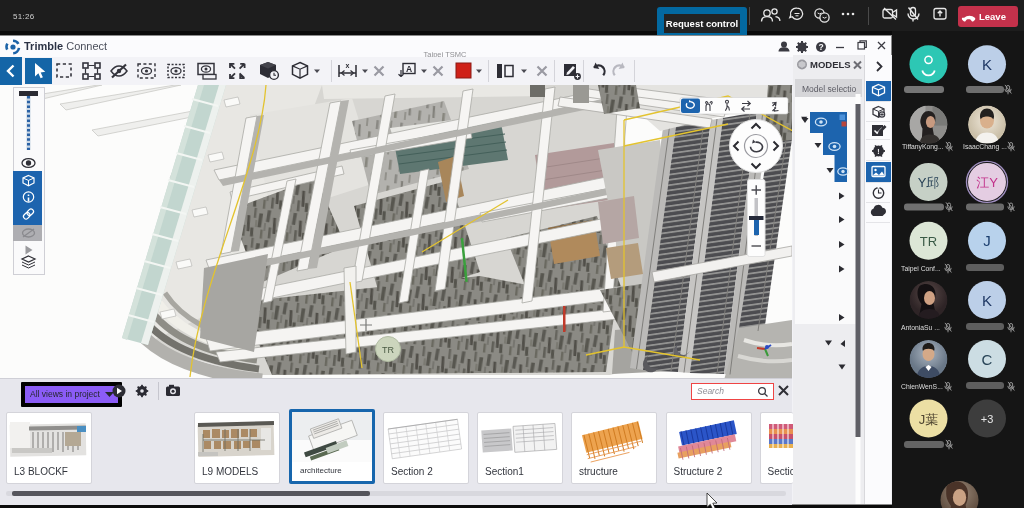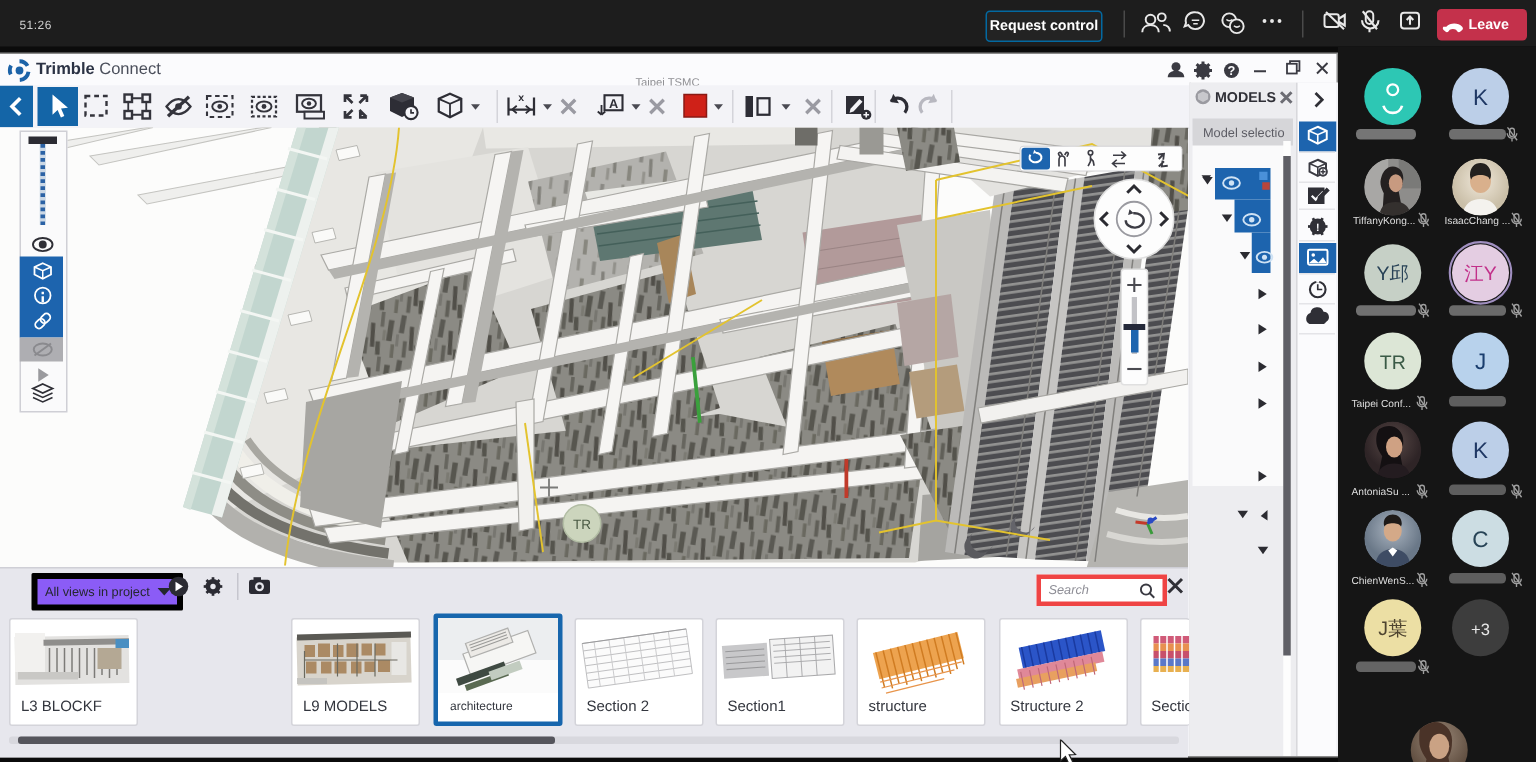--- a/index.html
+++ b/index.html
@@ -2,21 +2,21 @@
 <html><head>
 <meta charset="utf-8">
 <style>
   html,body{margin:0;padding:0;}
   body{width:1024px;height:508px;overflow:hidden;background:#0b0b0b;
        font-family:"Liberation Sans",sans-serif;position:relative;}
   .abs{position:absolute;}
   
   #topbar{left:0;top:0;width:1024px;height:31px;background:#1d1d1d;}
   #timer{left:13px;top:12px;color:#cfcfcf;font-size:8px;letter-spacing:.3px;}
-  #reqctl{left:657px;top:7px;width:76px;height:19px;border:1px solid #0369a1;border-radius:3px;
+  #reqctl{left:657px;top:7px;width:76px;height:19px;border:7px solid #0369a1;border-radius:3px;
           color:#fff;font-size:9.5px;font-weight:bold;text-align:center;line-height:19px;background:#232323;}
   .tsep{top:7px;width:1px;height:18px;background:#4a4a4a;}
   #leave{left:958px;top:6px;width:60px;height:21px;background:#c4314b;border-radius:3px;color:#fff;
          font-size:9.5px;font-weight:bold;}
   
   #appwin{left:0;top:36px;width:891px;height:468px;background:#f2f2f6;outline:1px solid #8a8a8a;}
   #titlebar{left:0;top:0;width:891px;height:21px;background:#fbfbfd;}
   #tname{left:24px;top:4px;font-size:11px;color:#2b3244;font-weight:bold;}
   #tname span{font-weight:normal;color:#4b4f5b;}
   #ttitle{left:370px;top:14px;width:150px;text-align:center;font-size:7.5px;color:#8f8f93;}
@@ -477,21 +477,21 @@
       <circle cx="36" cy="9" r="1.8" fill="#e7e7ed"></circle>
       </g>
     <rect x="52" y="0" width="1" height="18" fill="#c6c6ce"></rect>
     <g fill="#2b2b33">
         <rect x="60" y="4.5" width="14" height="9.5" rx="1.5"></rect>
         <rect x="63" y="2.8" width="5" height="3"></rect>
         <circle cx="67" cy="9.2" r="3" fill="#e7e7ed"></circle>
         <circle cx="67" cy="9.2" r="1.5" fill="#2b2b33"></circle>
       </g>
   </svg>
-  <div class="abs" style="left:691px;top:346.5px;width:81px;height:15px;background:#fff;border:3px solid #ef4444">
+  <div class="abs" style="left:691px;top:346.5px;width:81px;height:15px;background:#fff;border:1px solid #ef4444">
     <span style="position:absolute;left:5px;top:2.5px;font-size:8.5px;color:#8e8e96;font-style:italic">Search</span>
     <svg width="12" height="12" style="position:absolute;right:4px;top:2px">
         <circle cx="5" cy="5" r="3.4" fill="none" stroke="#3a3a42" stroke-width="1.3"></circle>
         <path d="M7.5 7.5l3 3" stroke="#3a3a42" stroke-width="1.3"></path>
       </svg>
   </div>
   <svg class="abs" style="left:778px;top:349px" width="11" height="11">
       <path d="M1 1l9 9m0-9l-9 9" stroke="#2f2f36" stroke-width="2"></path>
     </svg>
 

